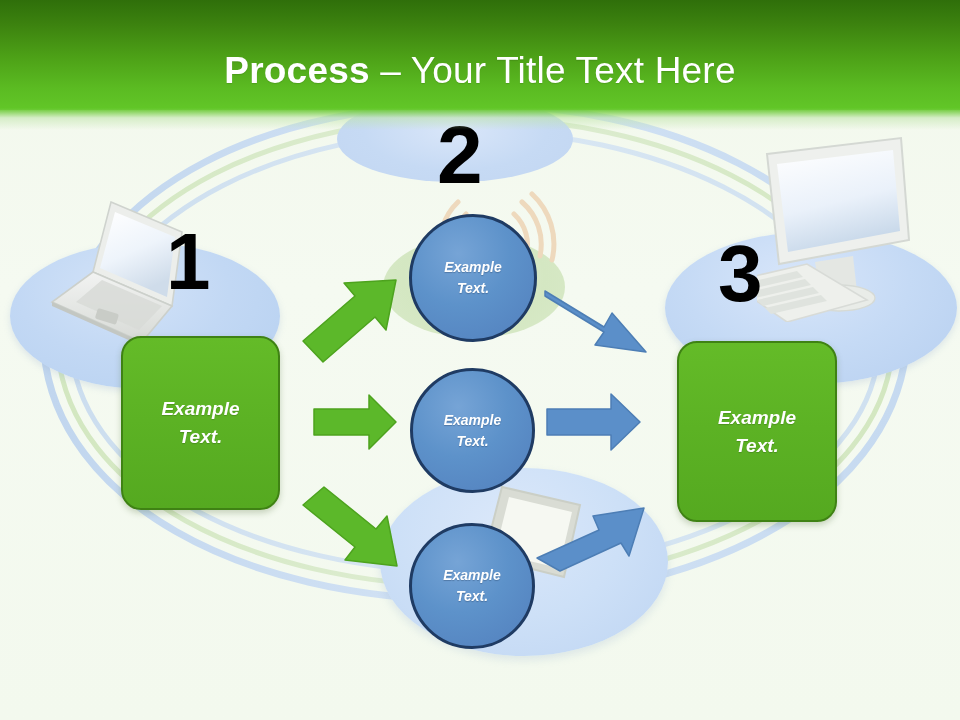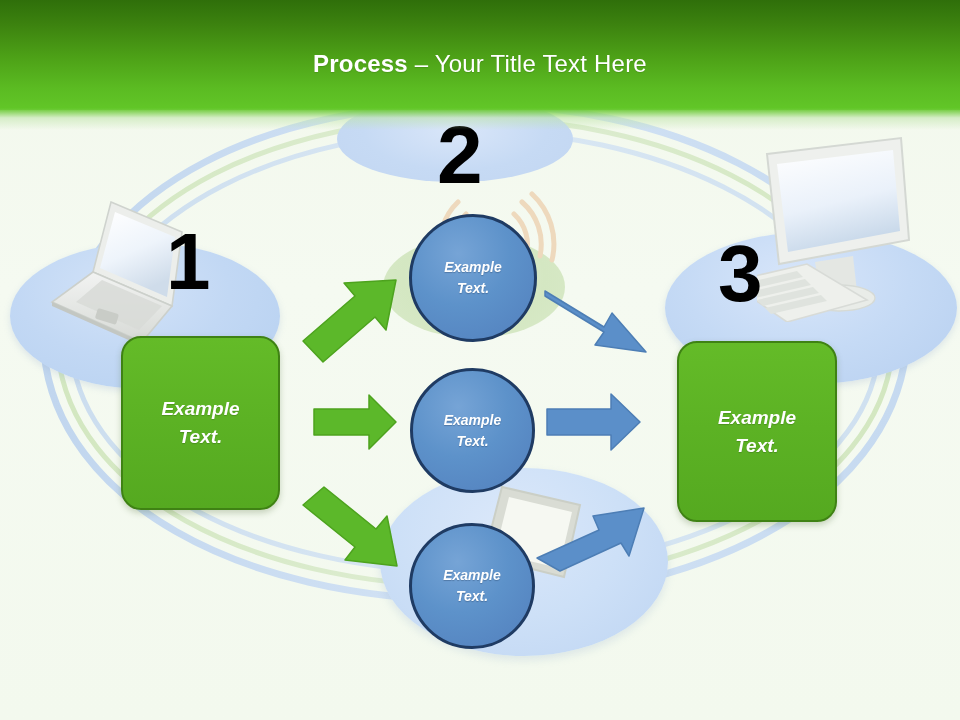--- a/index.html
+++ b/index.html
@@ -35,21 +35,21 @@
   .header-fade {
     position: absolute;
     left: 0; top: 108px; width: 960px; height: 22px;
     background: linear-gradient(180deg, rgba(98,199,40,1) 0%, rgba(190,228,168,0.55) 45%, rgba(244,250,240,0) 100%);
   }
   .title {
     position: absolute;
     left: 0; top: 50px; width: 960px;
     text-align: center;
     color: #ffffff;
-    font-size: 24px;
+    font-size: 37px;
     letter-spacing: 0.2px;
     white-space: nowrap;
     text-shadow: 0 1px 1px rgba(0,0,0,0.12);
   }
   .title .strong { font-weight: bold; }
   .title .light  { font-weight: normal; }
 
   
   .ellipse {
     position: absolute;

